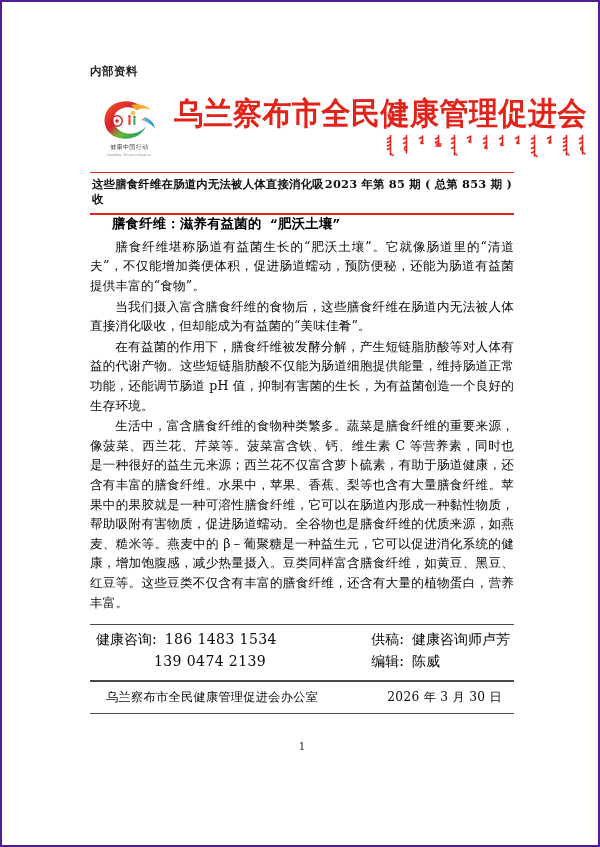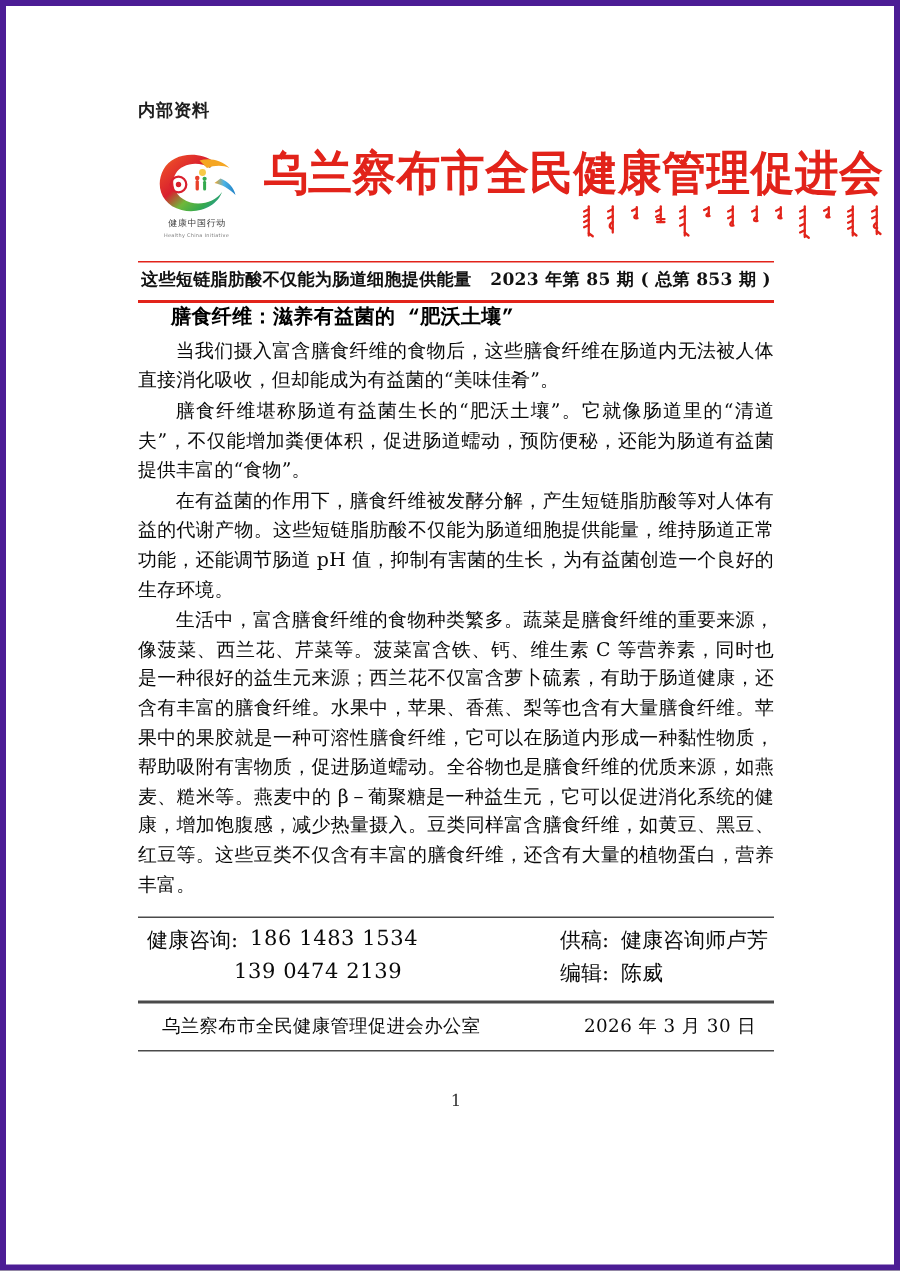--- a/index.html
+++ b/index.html
@@ -10,21 +10,21 @@
   body {
     font-family: "Liberation Serif", "DejaVu Serif", serif;
   }
   .page {
     position: relative;
     width: 600px;
     height: 847px;
     background: #ffffff;
     overflow: hidden;
     box-sizing: border-box;
-    border: 4px solid #4c1d95;
+    border: 2px solid #4c1d95;
   }
   .sheet {
     position: absolute;
     left: 28px;
     top: 18px;
     width: 544px;
     height: 790px;
     background: #fff;
     box-sizing: border-box;
   }
@@ -378,30 +378,30 @@
                   <path d="M4.5 12.5 C1.8 14 2 16.5 4.8 16"></path>
                   <path d="M4.5 18 L7 20"></path>
                 </g>
               </svg>
           </div>
         </div>
       </div>
 
       <div class="rule-thin"></div>
       <div class="issue-bar">
-        <span>这些短链脂肪酸不仅能为肠道细胞提供能量</span>
+        <span>这些膳食纤维在肠道内无法被人体直接消化吸收</span>
         <span class="issue-num">2023 年第 85 期 ( 总第 853 期 )</span>
       </div>
       <div class="rule-thick"></div>
 
 
       <div class="section-heading">膳食纤维：滋养有益菌的 “肥沃土壤”</div>
 
+      <p class="para">膳食纤维堪称肠道有益菌生长的“肥沃土壤”。它就像肠道里的“清道夫”，不仅能增加粪便体积，促进肠道蠕动，预防便秘，还能为肠道有益菌提供丰富的“食物”。</p>
       <p class="para">当我们摄入富含膳食纤维的食物后，这些膳食纤维在肠道内无法被人体直接消化吸收，但却能成为有益菌的“美味佳肴”。</p>
-      <p class="para">膳食纤维堪称肠道有益菌生长的“肥沃土壤”。它就像肠道里的“清道夫”，不仅能增加粪便体积，促进肠道蠕动，预防便秘，还能为肠道有益菌提供丰富的“食物”。</p>
       <p class="para">在有益菌的作用下，膳食纤维被发酵分解，产生短链脂肪酸等对人体有益的代谢产物。这些短链脂肪酸不仅能为肠道细胞提供能量，维持肠道正常功能，还能调节肠道 pH 值，抑制有害菌的生长，为有益菌创造一个良好的生存环境。</p>
       <p class="para">生活中，富含膳食纤维的食物种类繁多。蔬菜是膳食纤维的重要来源，像菠菜、西兰花、芹菜等。菠菜富含铁、钙、维生素 C 等营养素，同时也是一种很好的益生元来源；西兰花不仅富含萝卜硫素，有助于肠道健康，还含有丰富的膳食纤维。水果中，苹果、香蕉、梨等也含有大量膳食纤维。苹果中的果胶就是一种可溶性膳食纤维，它可以在肠道内形成一种黏性物质，帮助吸附有害物质，促进肠道蠕动。全谷物也是膳食纤维的优质来源，如燕麦、糙米等。燕麦中的 β－葡聚糖是一种益生元，它可以促进消化系统的健康，增加饱腹感，减少热量摄入。豆类同样富含膳食纤维，如黄豆、黑豆、红豆等。这些豆类不仅含有丰富的膳食纤维，还含有大量的植物蛋白，营养丰富。</p>
 
       <div class="contact-rule"></div>
       <div class="contact-block">
         <div class="contact-left">
           <div class="contact-line">
             <span class="contact-label">健康咨询:</span>
             <span class="phone" style="padding-left:8px">186 1483 1534</span>
           </div>

